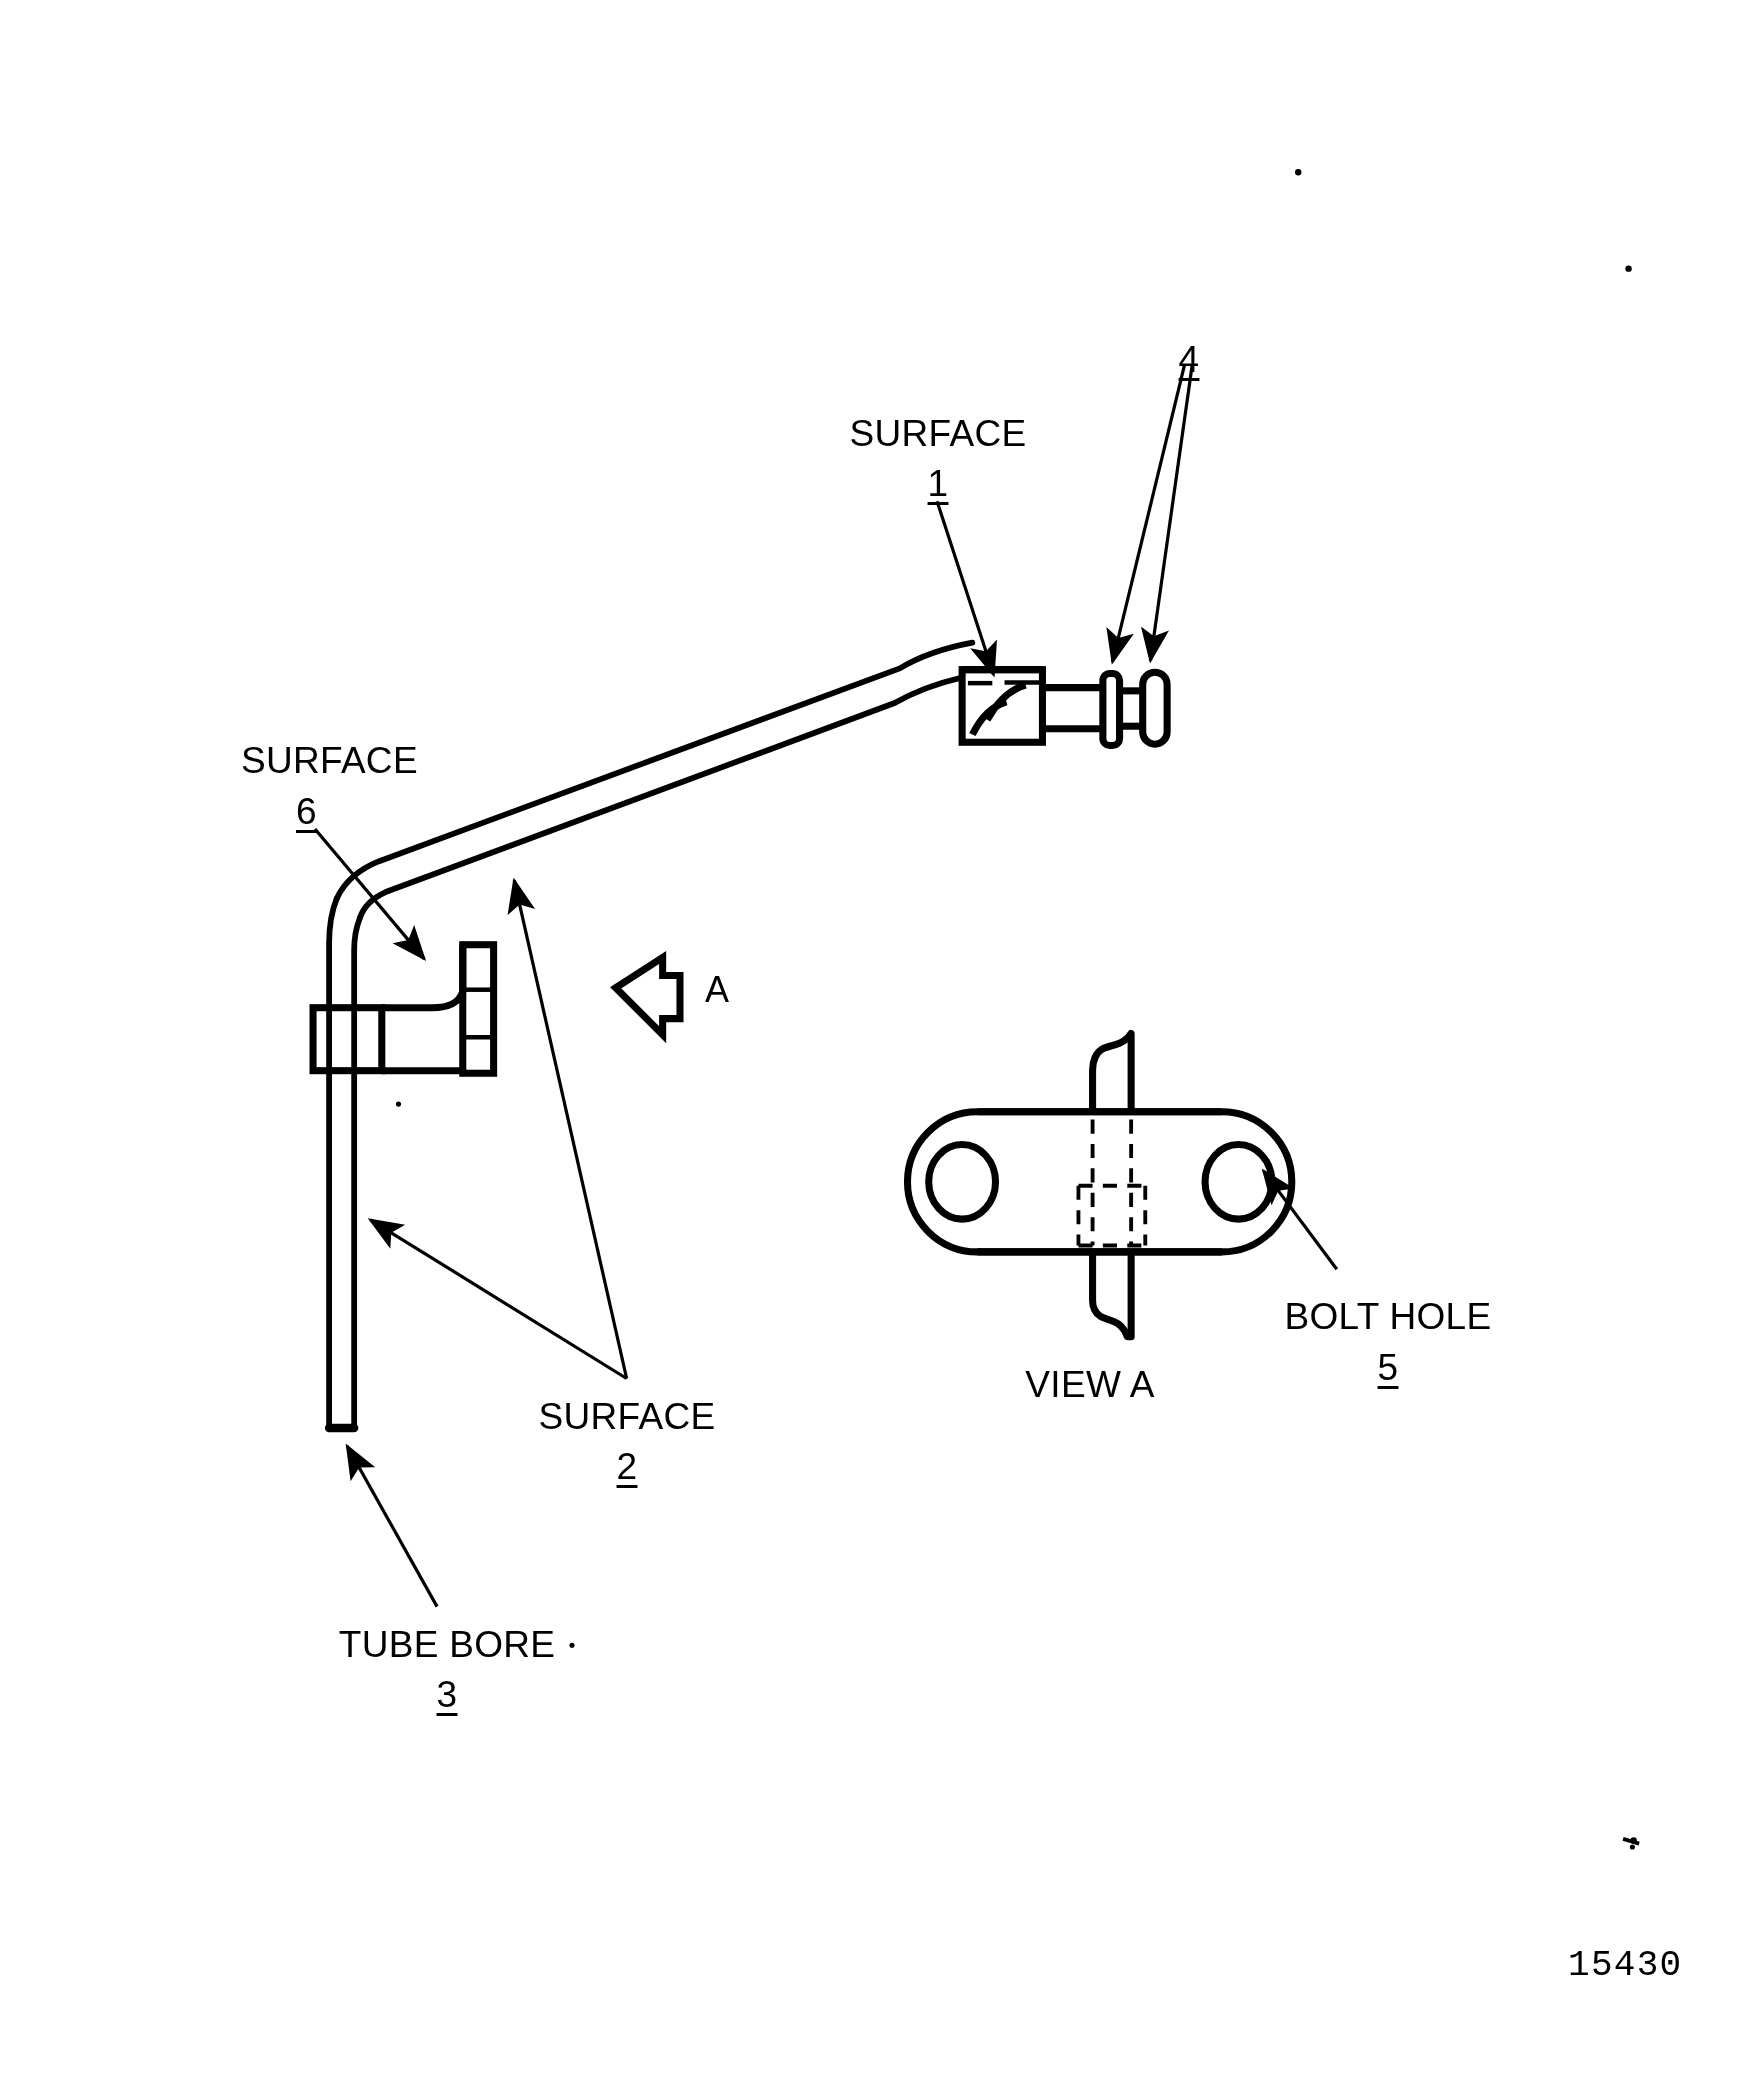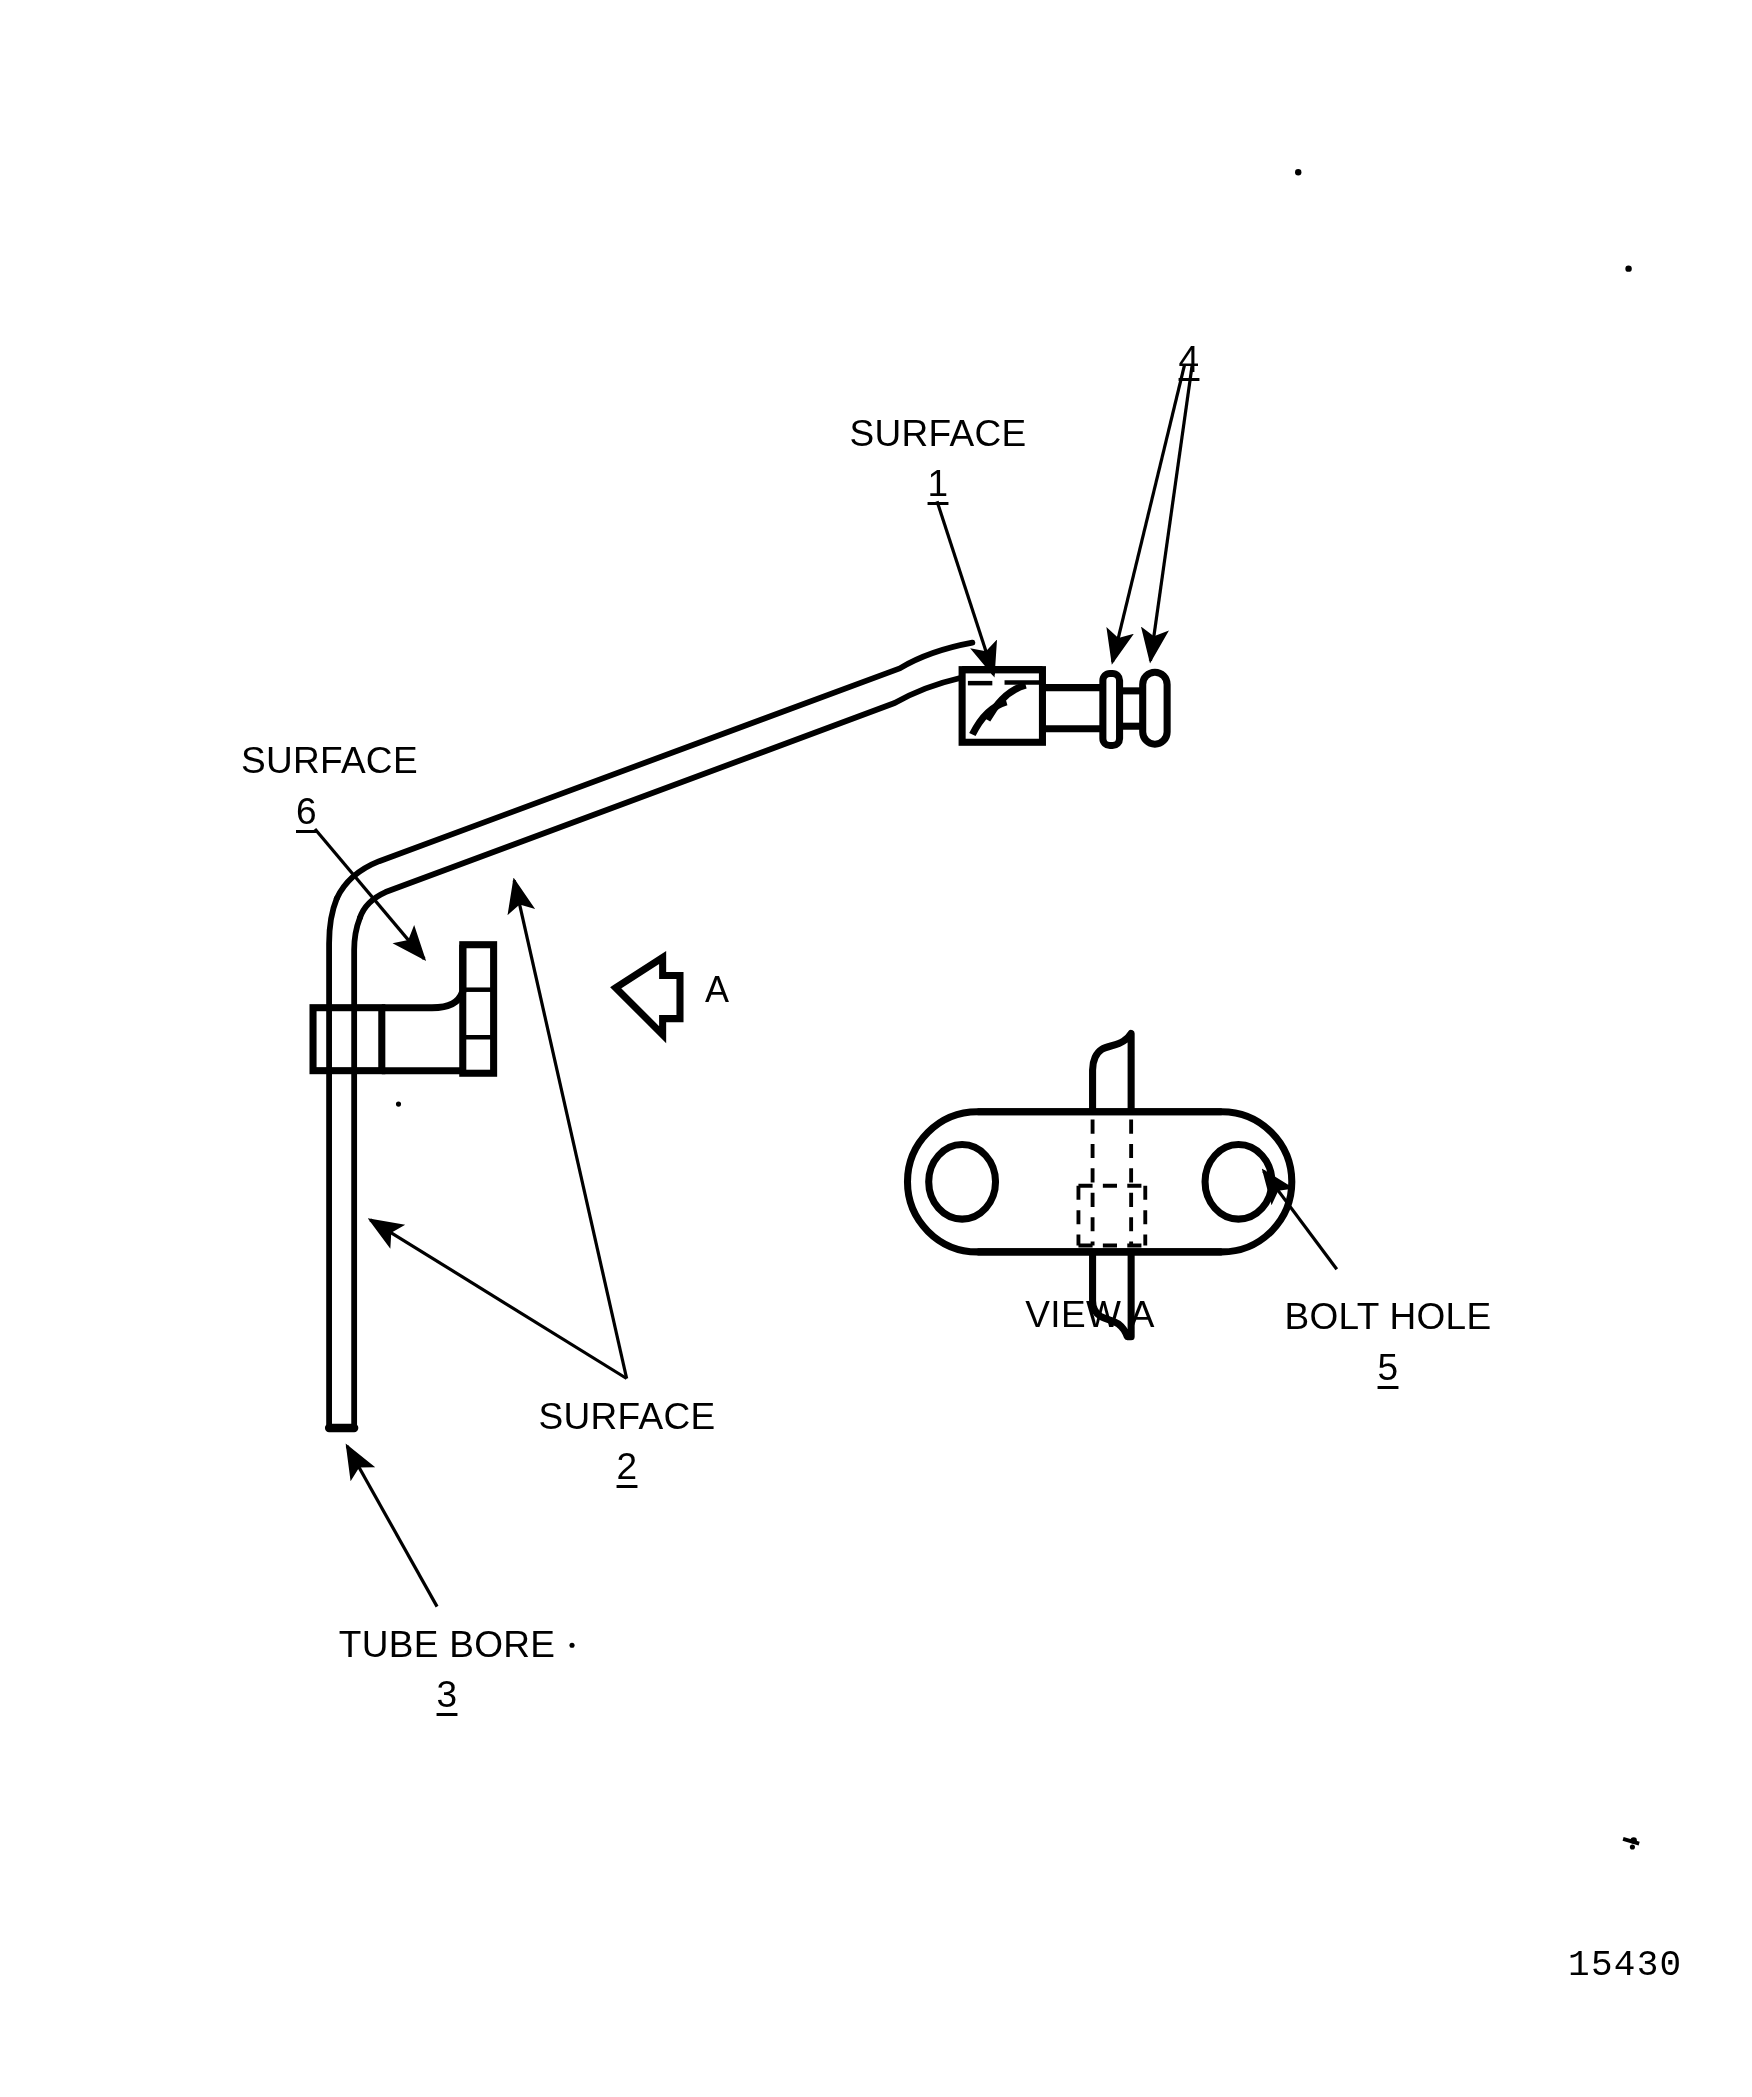--- a/index.html
+++ b/index.html
@@ -232,18 +232,18 @@
 
   <div class="lbl lbl-title ctr" style="left:627px; top:1398px;">SURFACE</div>
   <div class="lbl lbl-num ctr" style="left:627px; top:1448px;">2</div>
 
   <div class="lbl lbl-title ctr" style="left:447px; top:1626px;">TUBE BORE</div>
   <div class="lbl lbl-num ctr" style="left:447px; top:1676px;">3</div>
 
   <div class="lbl lbl-title ctr" style="left:1388px; top:1298px;text-align:right;">BOLT HOLE</div>
   <div class="lbl lbl-num ctr" style="left:1388px; top:1349px;">5</div>
 
-  <div class="lbl lbl-view ctr" style="left:1090px; top:1296px;">VIEW   A</div>
+  <div class="lbl lbl-view ctr" style="left:1090px; top:1366px;">VIEW   A</div>
 
   <div class="lbl lbl-sheetnum" style="left:1568px; top:1948px;font-family:Liberation Mono, monospace;">15430</div>
 
 </div>
 
 
 </body></html>

